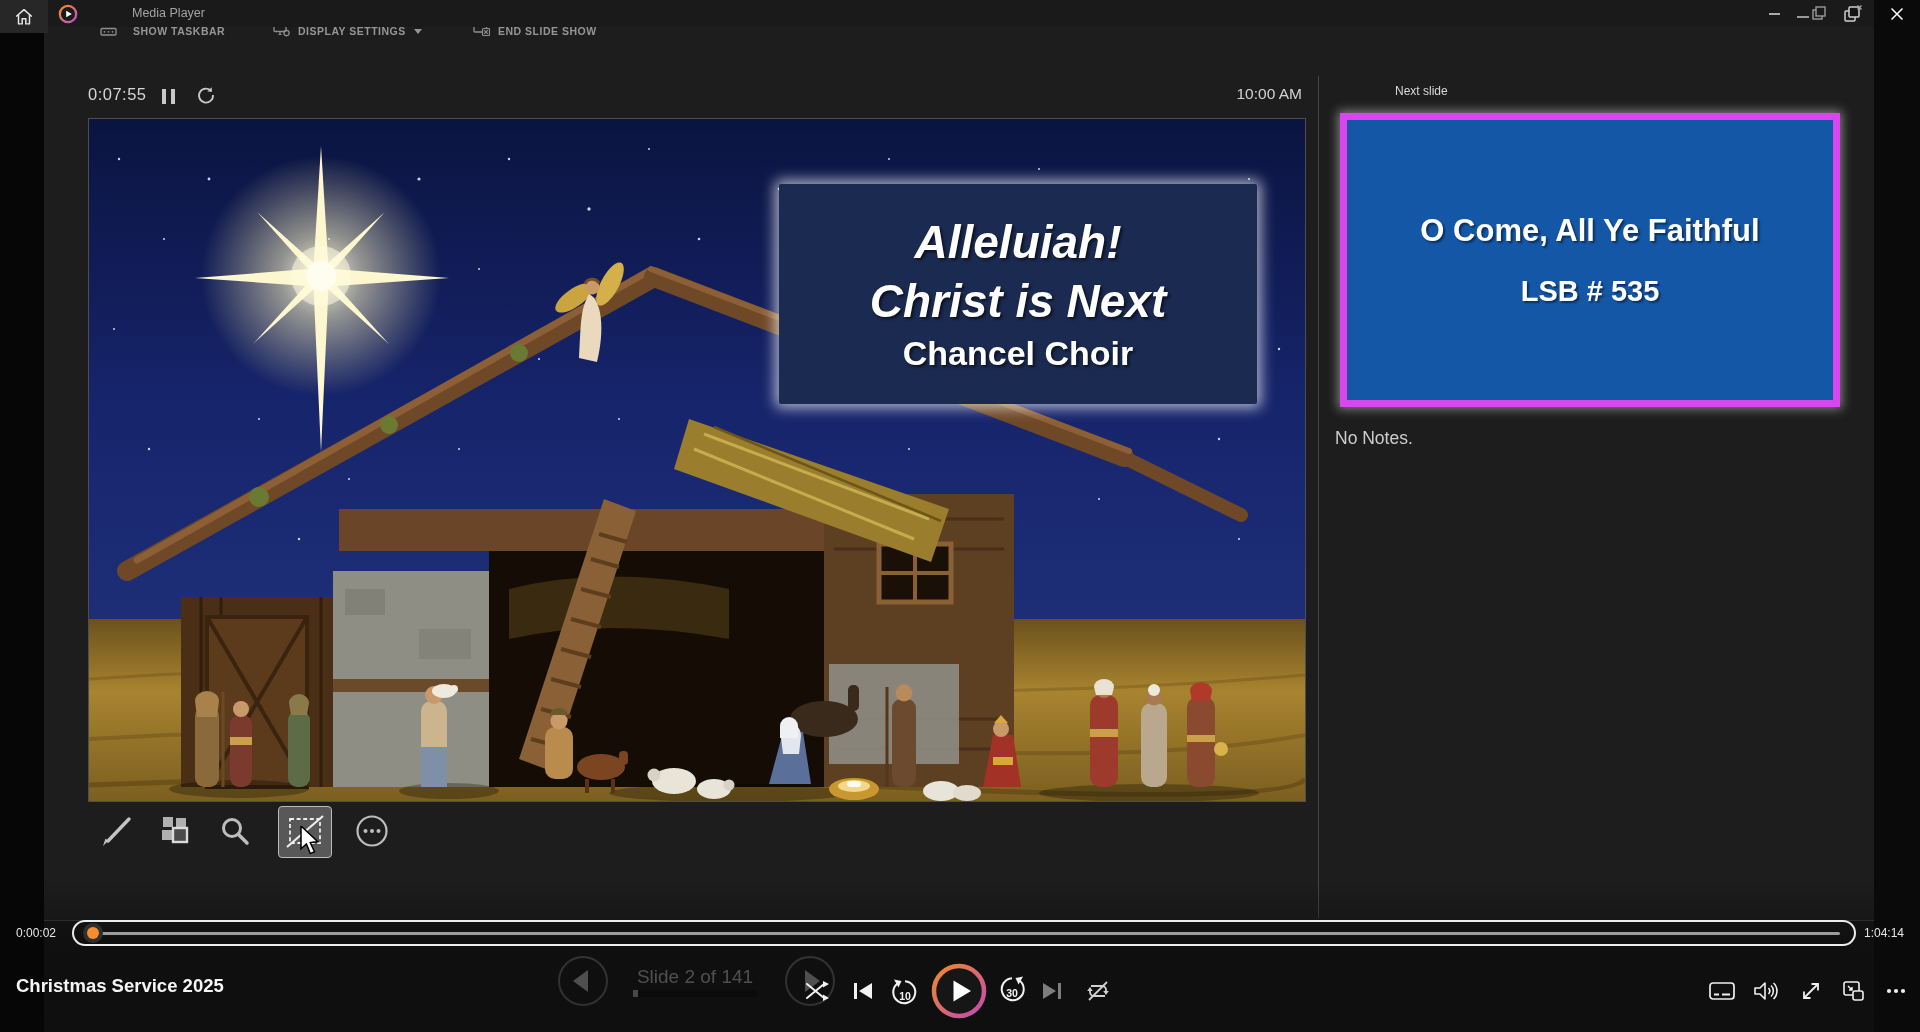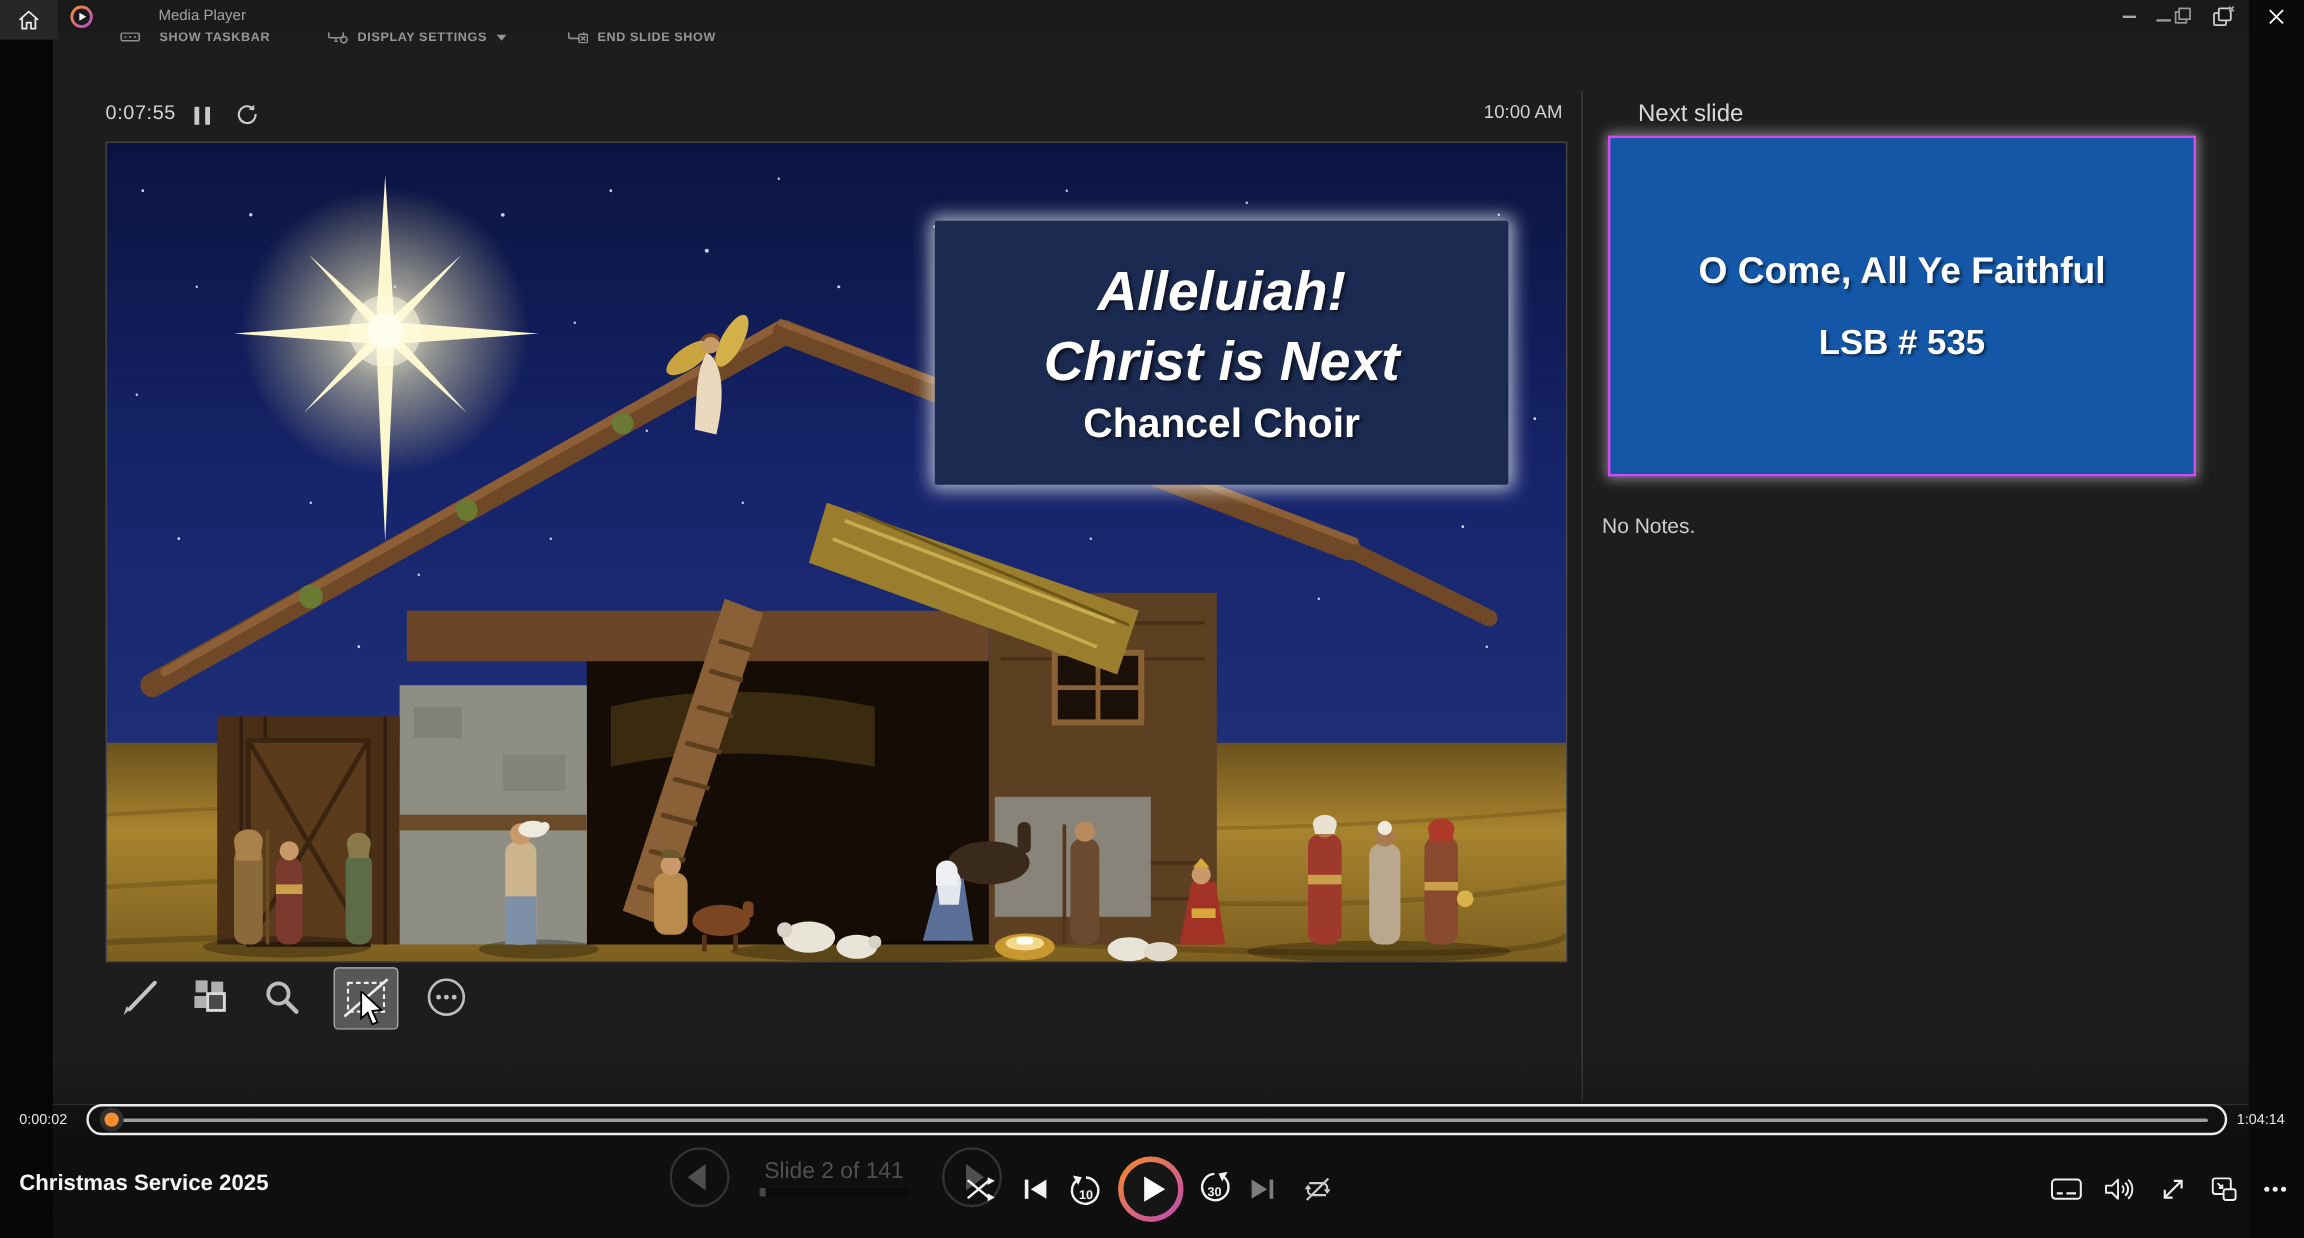--- a/index.html
+++ b/index.html
@@ -33,22 +33,22 @@
   .tool{top:807px;width:44px;height:48px;display:flex;align-items:center;justify-content:center;z-index:12;}
   .tool-box{left:234px;top:806px;width:52px;height:50px;border:1.5px solid #bcbcbc;border-radius:4px;background:#585858;
      display:flex;align-items:center;justify-content:center;z-index:12;}
   .pv-sep{left:0;top:920px;width:1830px;height:1px;background:#3f3f3f;}
   .pv-bottom{left:0;top:921px;width:1830px;height:111px;background:#171717;}
   .pv-navcircle{top:955px;z-index:12;}
   .pv-slidepos{left:591px;top:966px;width:120px;text-align:center;font-size:19px;color:#9b9b9b;z-index:12;white-space:nowrap;}
   .pv-progress{left:589px;top:990px;width:124px;height:7px;background:#0e0e0e;z-index:12;}
   .pv-progress i{display:block;width:5px;height:7px;background:#8f8f8f;}
   .pv-divider{left:1274px;top:76px;width:1px;height:842px;background:#454545;}
-  .ns-label{left:1321px;top:84px;font-size:20px;color:#d9d9d9;}
-  .ns-box{left:1296px;top:113px;width:486px;height:280px;background:#1457A7;border:2px solid #d946ef;
+  .ns-label{left:1351px;top:84px;font-size:12px;color:#d9d9d9;}
+  .ns-box{left:1296px;top:113px;width:486px;height:280px;background:#1457A7;border:7px solid #d946ef;
      box-shadow:0 0 10px 2px rgba(255,255,255,.45);display:flex;flex-direction:column;align-items:center;justify-content:center;gap:26px;}
   .ns1{font-size:31px;font-weight:700;color:#fff;text-shadow:2px 2px 2px rgba(0,0,0,.45);}
   .ns2{font-size:29px;font-weight:700;color:#fff;text-shadow:2px 2px 2px rgba(0,0,0,.45);}
   .pv-notes{left:1291px;top:428px;font-size:17.5px;color:#cdcdcd;}
   .os-cursor{left:255px;top:826px;z-index:14;}
   .ctrl-backdrop{left:44px;top:880px;width:1830px;height:152px;z-index:20;
      background:linear-gradient(to bottom,rgba(8,8,8,0) 0%,rgba(8,8,8,.5) 45%,rgba(8,8,8,.55) 100%);}
   
   .ov{z-index:40;}
   .time-label{font-size:12px;color:#e6e6e6;}

